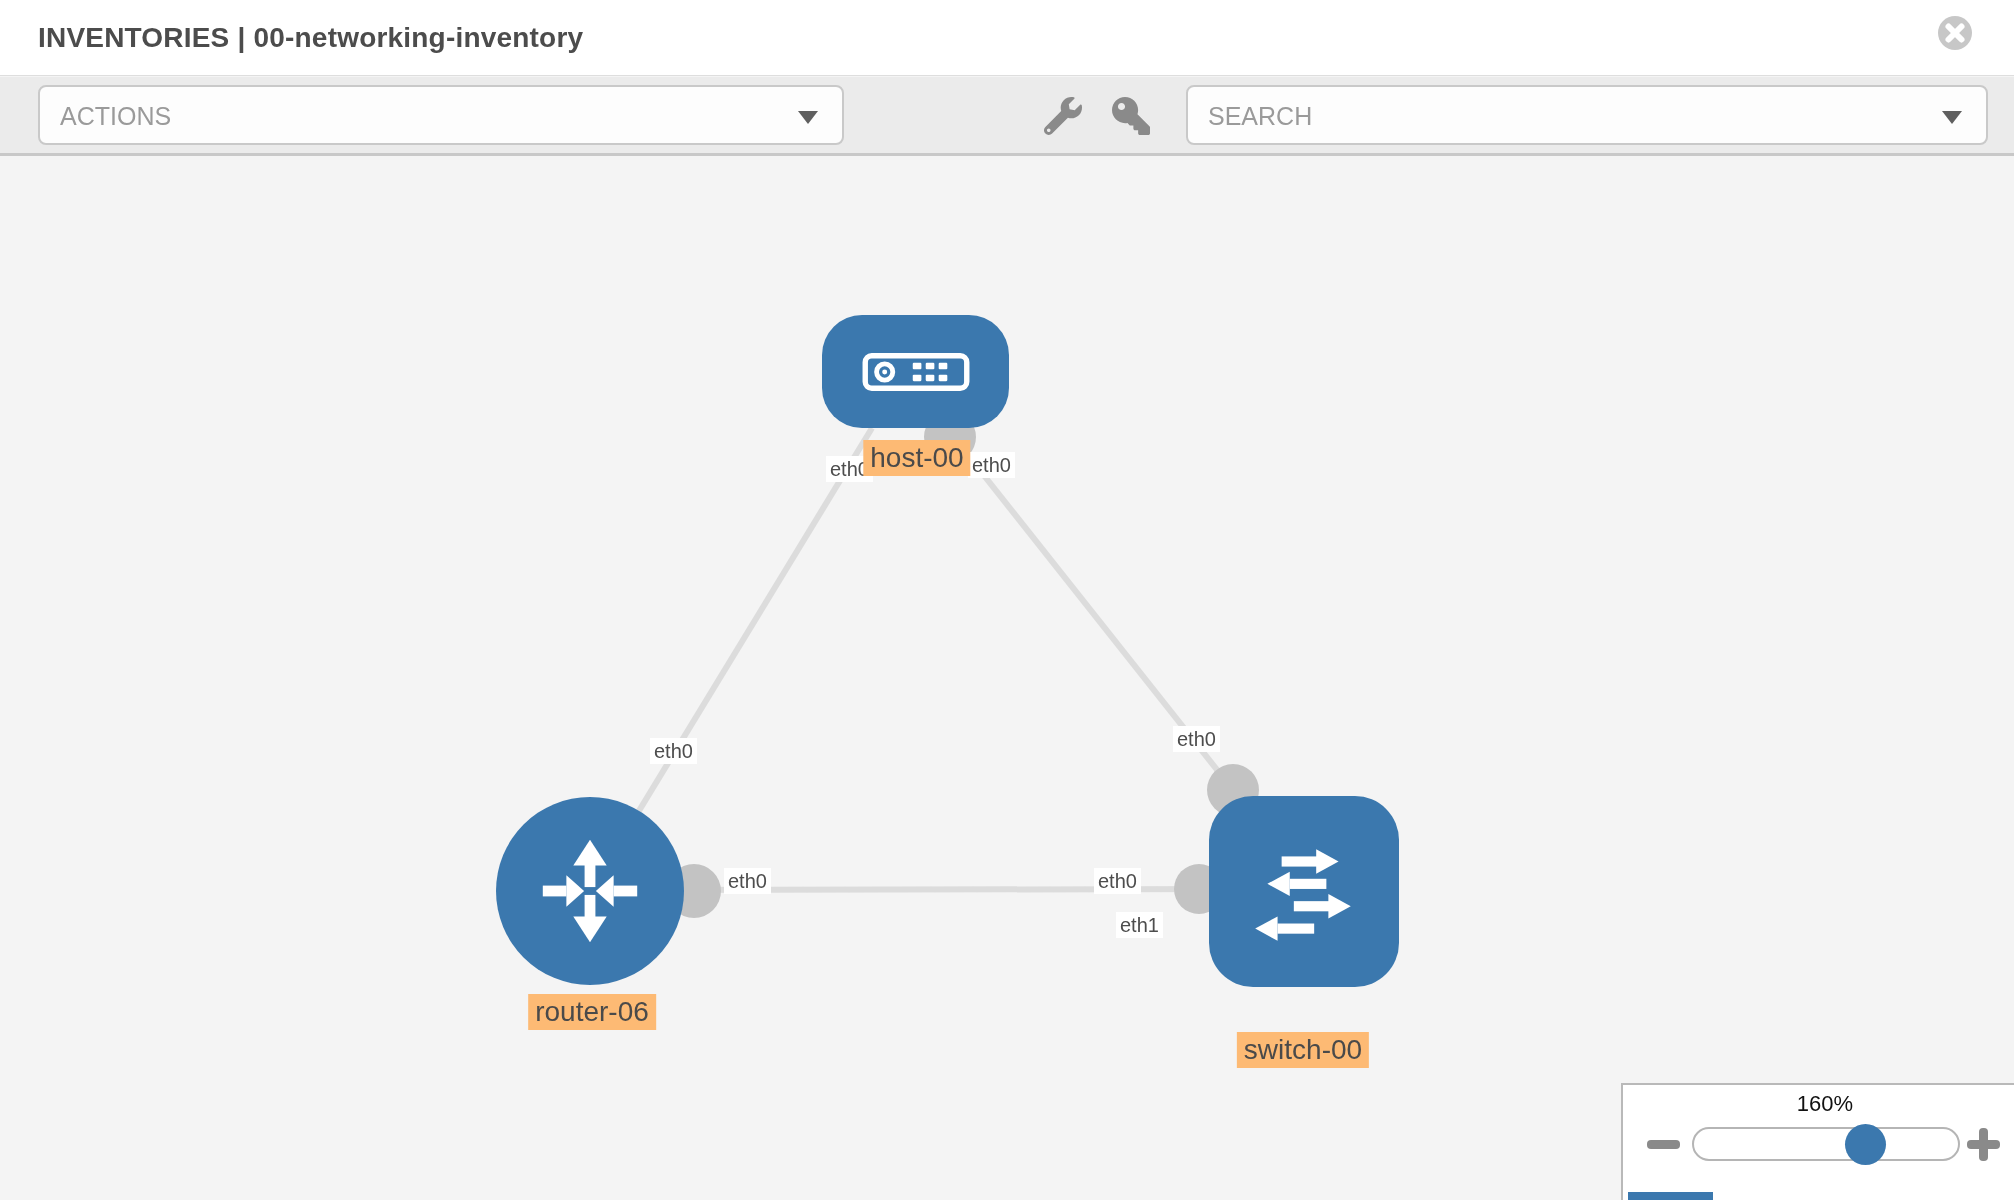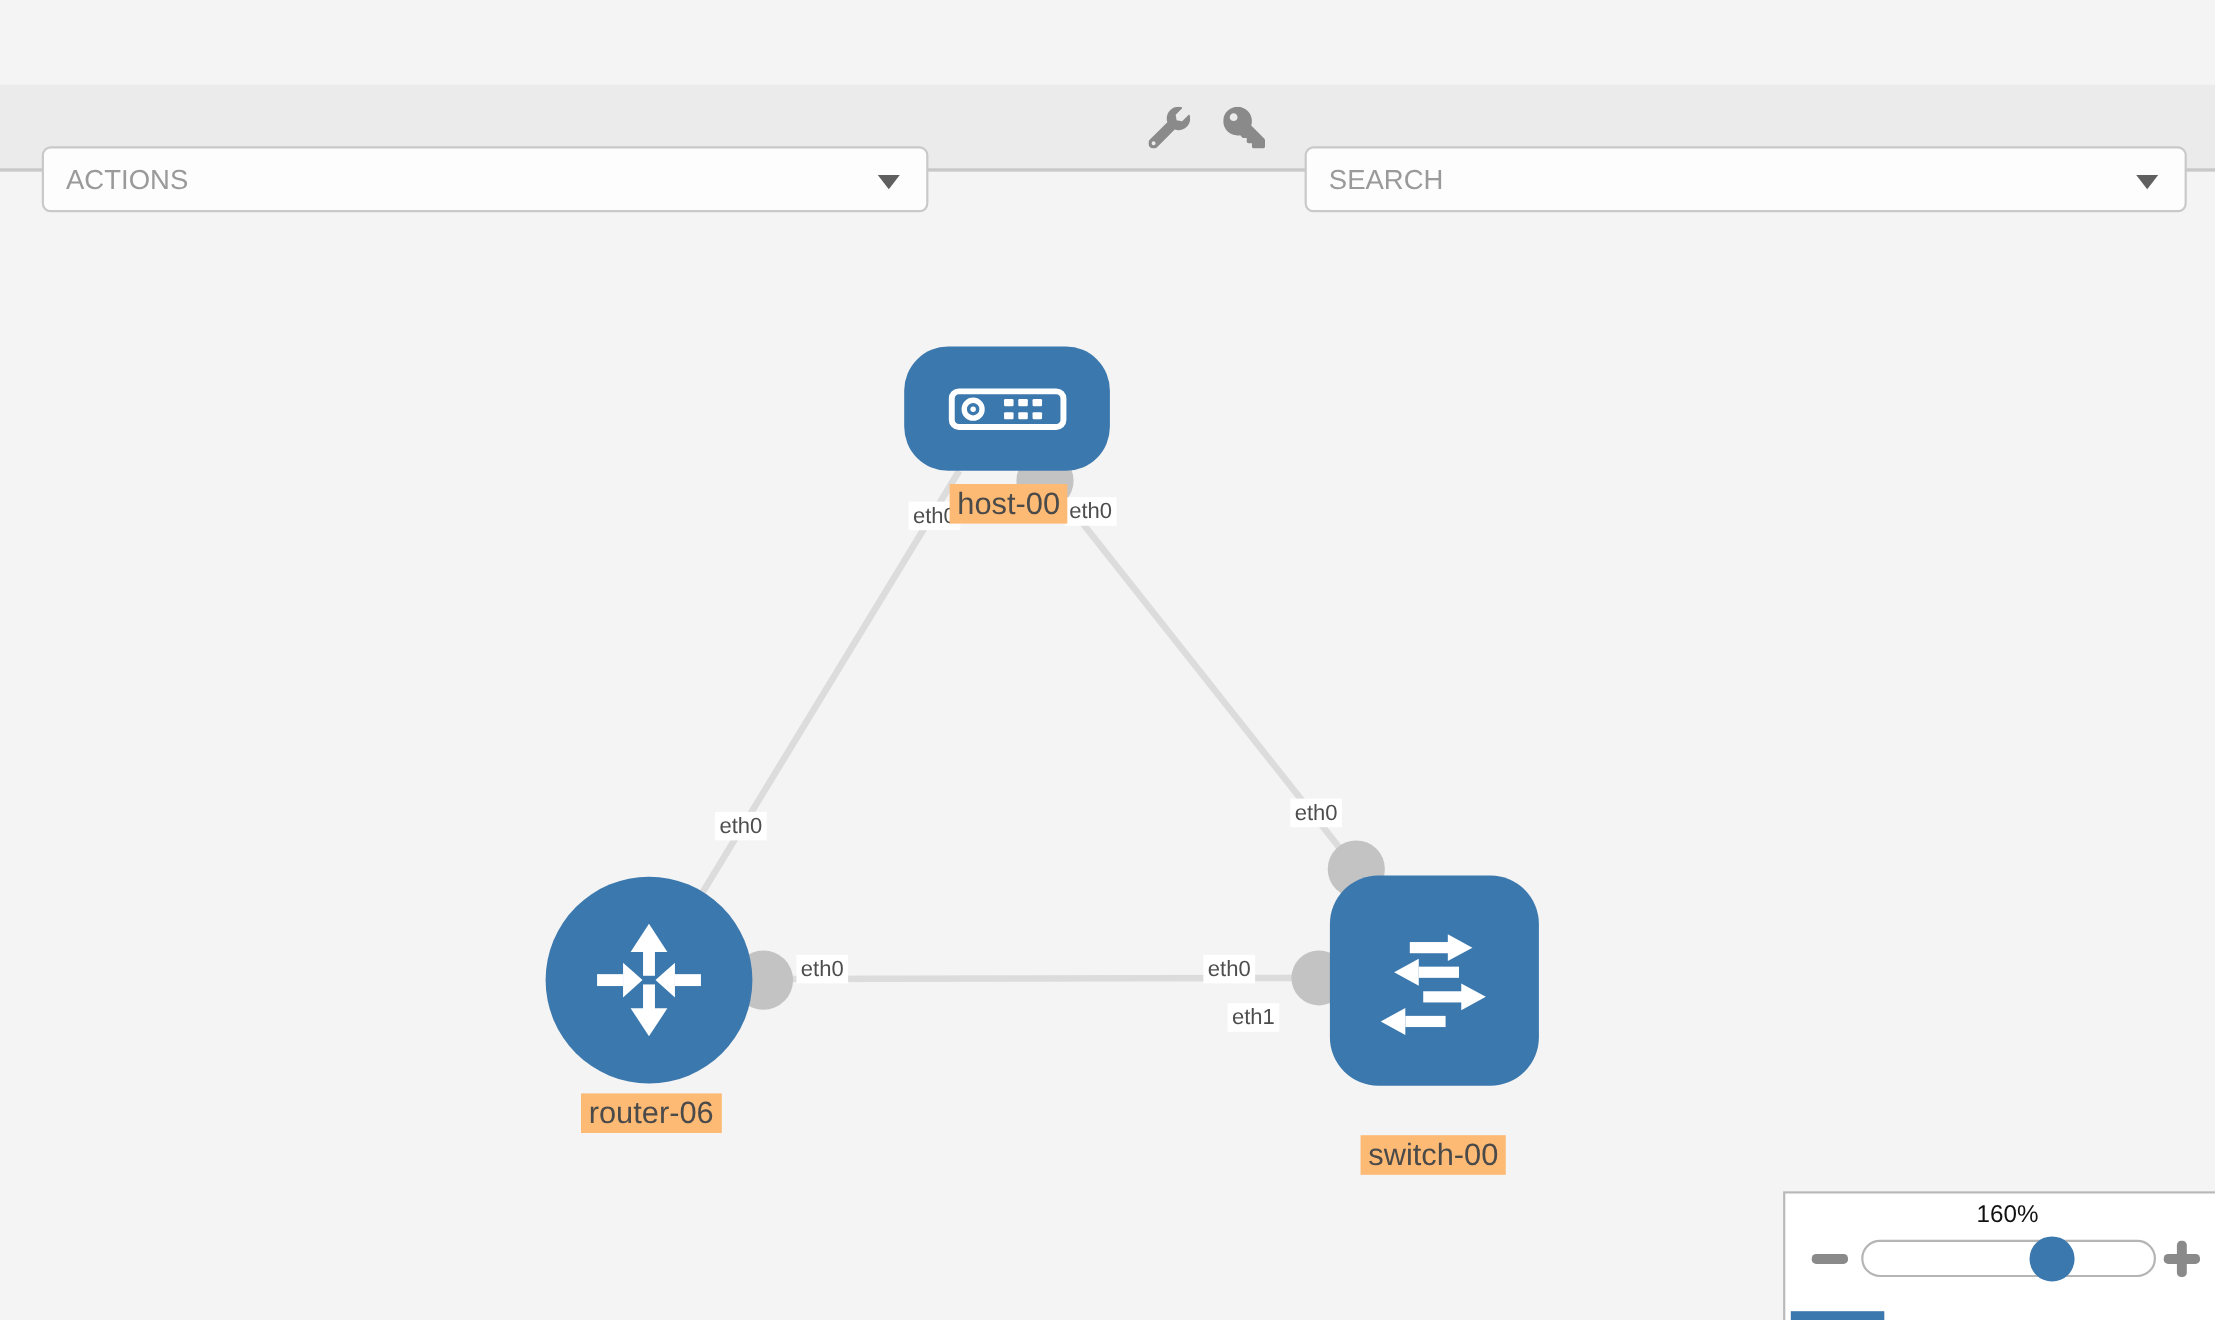--- a/index.html
+++ b/index.html
@@ -11,21 +11,21 @@
   .header { position: absolute; left: 0; top: 0; width: 2014px; height: 76px;
             background: #ffffff; border-bottom: 1px solid #dedede; }
   .header-title { position: absolute; left: 38px; top: 22px; font-size: 28px; font-weight: bold;
                   color: #4c4c4c; letter-spacing: 0.2px; }
   .close-btn { position: absolute; left: 1936px; top: 14px; width: 38px; height: 38px; cursor: pointer; }
 
   
   .toolbar { position: absolute; left: 0; top: 77px; width: 2014px; height: 79px;
              background: #ebebeb; border-bottom: 3px solid #c8c8c8; }
   .combo { position: absolute; top: 8px; height: 60px; background: #fdfdfd;
-           border: 2px solid #c9c9c9; border-radius: 8px; cursor: pointer; margin-top: 48px; }
+           border: 2px solid #c9c9c9; border-radius: 8px; cursor: pointer; }
   .combo-actions { left: 38px;  width: 806px; }
   .combo-search  { left: 1186px; width: 802px; }
   .combo-text { position: absolute; left: 20px; top: 15px; font-size: 25px; color: #9a9a9a; }
   .caret { position: absolute; right: 24px; top: 24px; width: 0; height: 0;
            border-left: 10px solid transparent; border-right: 10px solid transparent;
            border-top: 13px solid #5f5f5f; }
   .tool-icon { position: absolute; top: 20px; width: 38px; height: 38px; cursor: pointer; }
   .tool-icon.wrench { left: 1044px; }
   .tool-icon.key    { left: 1112px; }
 
@@ -73,20 +73,28 @@
                   background: #8a8a8a; border-radius: 4px; }
 
   .footer-blue-bar { position: absolute; left: 1628px; top: 1192px; width: 85px; height: 8px;
                      background: #3b78ae; }
 </style>
 </head>
 <body>
 
 <div id="app">
 
+  <div class="header">
+    <div class="header-title">INVENTORIES | 00-networking-inventory</div>
+    <svg class="close-btn" viewBox="0 0 38 38">
+      <circle cx="19" cy="19" r="17" fill="#c7c7c7"></circle>
+      <line x1="12.5" y1="12.5" x2="25.5" y2="25.5" stroke="#ffffff" stroke-width="6" stroke-linecap="round"></line>
+      <line x1="25.5" y1="12.5" x2="12.5" y2="25.5" stroke="#ffffff" stroke-width="6" stroke-linecap="round"></line>
+    </svg>
+  </div>
 
   <div class="toolbar">
     <div class="combo combo-actions">
       <span class="combo-text">ACTIONS</span>
       <span class="caret"></span>
     </div>
 
     <svg class="tool-icon wrench" viewBox="0 0 512 512">
       <path fill="#8a8a8a" d="M507.73 109.1c-2.24-9.03-13.54-12.09-20.12-5.51l-74.36 74.36-67.88-11.31-11.31-67.88 74.36-74.36c6.62-6.62 3.43-17.9-5.66-20.16-47.38-11.74-99.55.91-136.58 37.93-39.64 39.64-50.55 97.1-34.05 147.2L18.74 402.76c-24.99 24.99-24.99 65.51 0 90.5 24.99 24.99 65.51 24.99 90.5 0l213.21-213.21c50.12 16.71 107.47 5.68 147.37-34.22 37.07-37.07 49.7-89.32 37.91-136.73zM64 472c-13.25 0-24-10.75-24-24 0-13.26 10.75-24 24-24s24 10.74 24 24c0 13.25-10.75 24-24 24z"></path>
     </svg>

